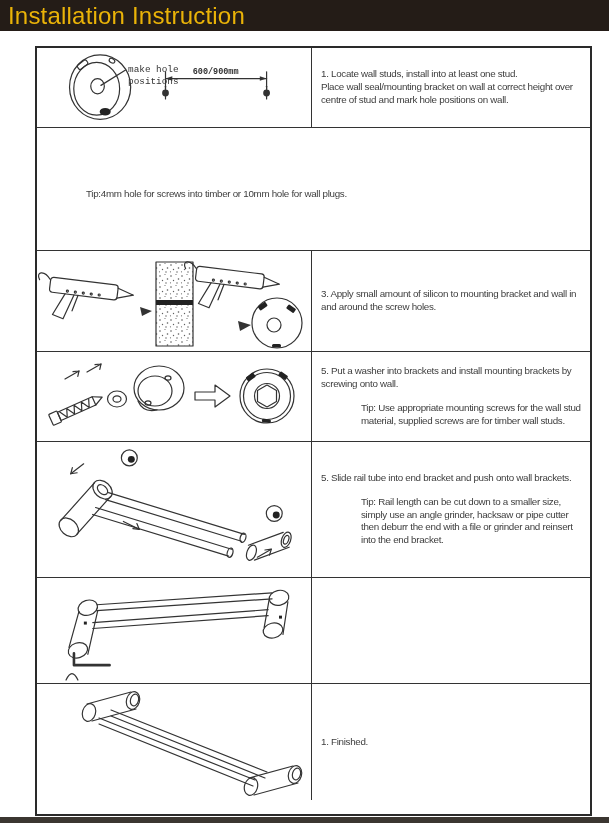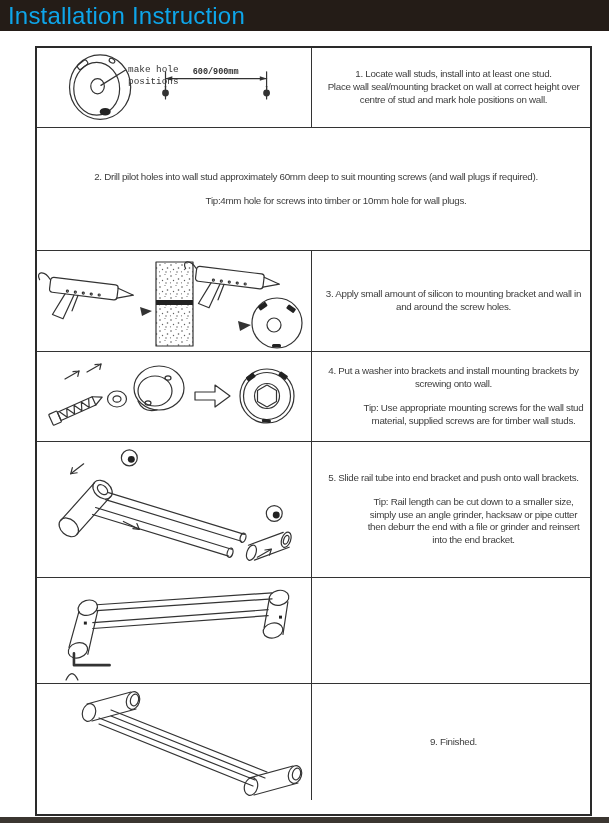--- a/index.html
+++ b/index.html
@@ -2,40 +2,40 @@
 <html><head>
 <meta charset="utf-8">
 <style>
   html,body { margin:0; padding:0; }
   body {
     width:609px; height:823px; position:relative; overflow:hidden;
     background:#ffffff; font-family:"Liberation Sans", sans-serif;
   }
   .header {
     position:absolute; left:0; top:0; width:609px; height:31px;
-    background:#241c17; color:#0ea5e9; display:flex; align-items:center;
+    background:#241c17; color:#eab308; display:flex; align-items:center;
   }
   .header .title { font-size:24px; padding-left:8px; letter-spacing:0.2px; }
   .manual {
     position:absolute; left:35px; top:46px; width:557px; height:770px;
     border:2px solid #2a2a2a; box-sizing:border-box; background:#fff;
   }
   .row { display:flex; border-bottom:1px solid #333; box-sizing:border-box; }
   .row:last-child { border-bottom:none; }
   .r1{height:80px} .r2{height:123px} .r3{height:101px} .r4{height:90px}
   .r5{height:136px} .r6{height:106px} .r7{height:116px}
   .fig-cell {
     width:275px; min-width:275px; border-right:1px solid #333;
     box-sizing:border-box; overflow:hidden;
   }
   .fig-cell svg { display:block; width:100%; height:100%; }
   .text-cell {
     flex:1; padding:6px 4px 6px 9px; box-sizing:border-box;
     display:flex; flex-direction:column; justify-content:center;
-    color:#3d3d3d; font-size:9.8px; line-height:12.8px; letter-spacing:-0.3px;text-align:center;
+    color:#3d3d3d; font-size:9.8px; line-height:12.8px; letter-spacing:-0.3px;
   }
   .step-text { white-space:pre-line; }
   .step-tip { margin-top:11px;margin-left:40px; }
   .step-tip:empty { display:none; margin:0; }
   .bottom-bar {
     position:absolute; left:0; top:817px; width:609px; height:6px;
     background:#3b3631;
   }
   
   .art * { vector-effect:non-scaling-stroke; }
@@ -111,21 +111,20 @@
     </div>
     <div class="text-cell">
       <div class="step-text">1. Locate wall studs, install into at least one stud.
 Place wall seal/mounting bracket on wall at correct height over centre of stud and mark hole positions on wall.</div>
 
     </div>
   </div>
 
   <div class="row r2">
     <div class="text-cell">
-      <div class="step-text">2. Drill pilot holes into wall stud approximately 60mm deep to suit mounting screws (and wall plugs if required).</div>
       <div class="step-tip">Tip:4mm hole for screws into timber or 10mm hole for wall plugs.</div>
     </div>
   </div>
 
   <div class="row r3">
     <div class="fig-cell">
       <svg viewBox="0 0 274 100" class="art">
         <use href="#gun" transform="translate(14,26) rotate(7)"></use>
         <path d="M103,56 l12,4 l-10,5 z" fill="#333" stroke="none"></path>
         <rect x="119" y="11" width="37" height="84" fill="url(#speckle)"></rect>
@@ -179,21 +178,21 @@
           <circle cx="230" cy="44" r="23.5"></circle>
           <circle cx="230" cy="44" r="12.5"></circle>
           <path d="M239.5,49.5 L230,55 L220.5,49.5 L220.5,38.5 L230,33 L239.5,38.5 Z"></path>
           <rect x="209" y="23" width="9" height="5" rx="1" transform="rotate(-35 213 25)" fill="#222" stroke="none"></rect>
           <rect x="242" y="21" width="9" height="5" rx="1" transform="rotate(35 246 23)" fill="#222" stroke="none"></rect>
           <rect x="225" y="67" width="9" height="3.5" rx="1.5" transform="rotate(8 229 68)" fill="#222" stroke="none"></rect>
         </g>
       </svg>
     </div>
     <div class="text-cell">
-      <div class="step-text">4. Put a washer into brackets and install mounting brackets by screwing onto wall.</div>
+      <div class="step-text">5. Put a washer into brackets and install mounting brackets by screwing onto wall.</div>
       <div class="step-tip">Tip: Use appropriate mounting screws for the wall stud material, supplied screws are for timber wall studs.</div>
     </div>
   </div>
 
   <div class="row r5">
     <div class="fig-cell">
       <svg viewBox="0 0 274 136" class="art">
         <g>
           <line x1="57" y1="41" x2="23" y2="79"></line>
           <line x1="73" y1="55" x2="39" y2="93"></line>
@@ -282,20 +281,20 @@
           <line x1="62" y1="40" x2="216" y2="102"></line>
           <line x1="212" y1="94" x2="256" y2="82"></line>
           <line x1="217" y1="111" x2="261" y2="99"></line>
           <ellipse cx="214" cy="102.5" rx="6.5" ry="9" transform="rotate(16 214 102.5)"></ellipse>
           <ellipse cx="258" cy="90.5" rx="6.5" ry="9" transform="rotate(16 258 90.5)"></ellipse>
           <ellipse cx="259.5" cy="90" rx="4" ry="6" transform="rotate(16 259.5 90)"></ellipse>
         </g>
       </svg>
     </div>
     <div class="text-cell">
-      <div class="step-text">9. Finished.</div>
+      <div class="step-text">1. Finished.</div>
 
     </div>
   </div>
 
 </div>
 
 <div class="bottom-bar"></div>
 
 </body></html>

